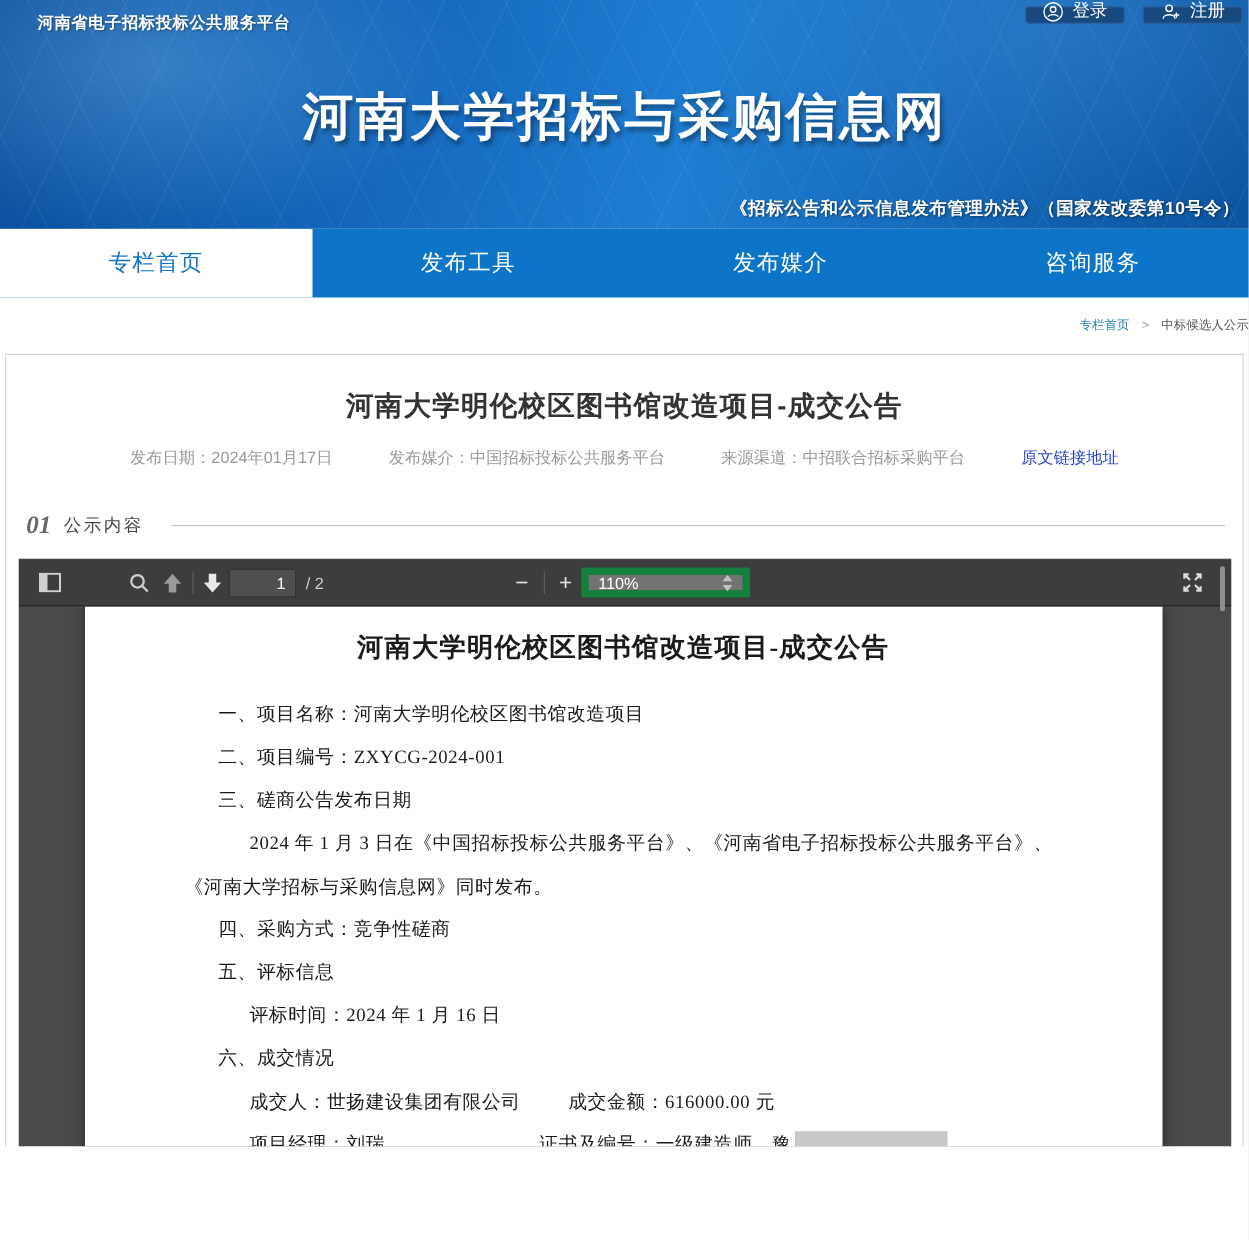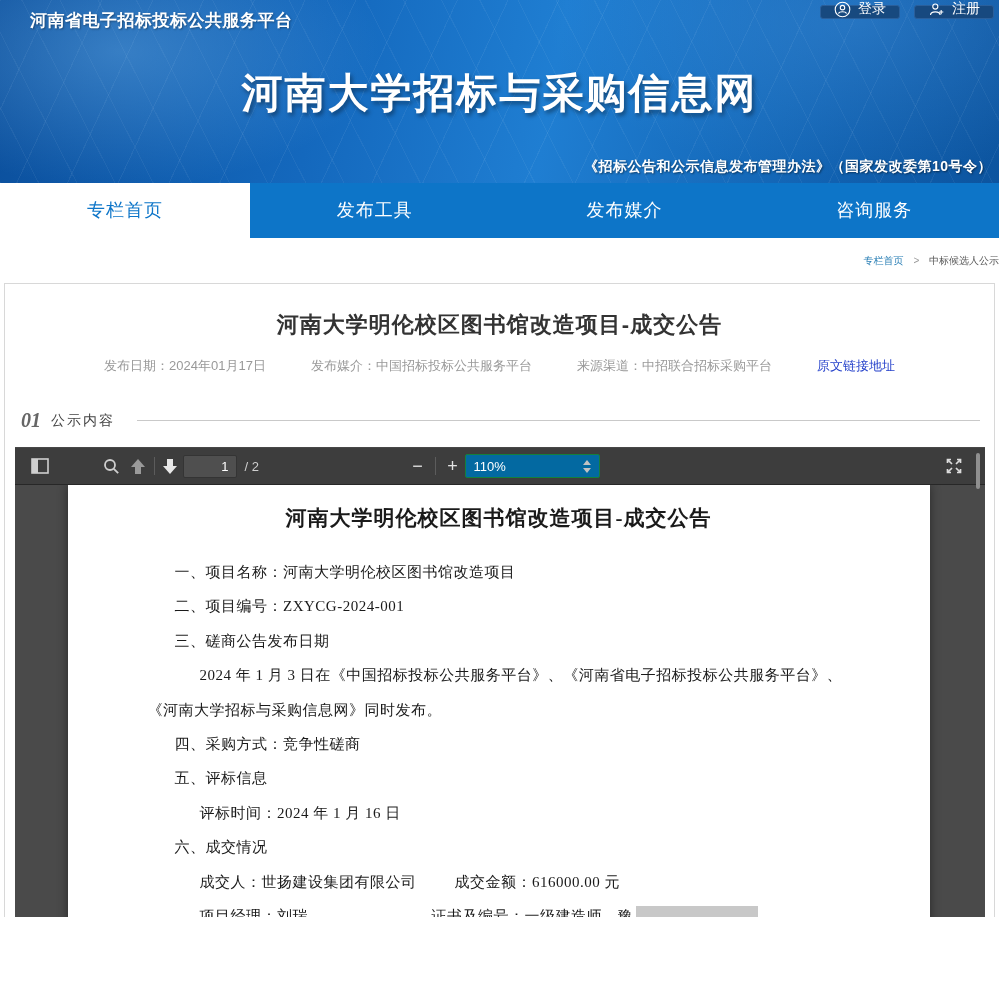--- a/index.html
+++ b/index.html
@@ -9,21 +9,21 @@
   
   .banner { position:relative; width:999px; height:183px; overflow:hidden;
     background:
       radial-gradient(ellipse 420px 220px at 12% 28%, rgba(140,205,255,.32), transparent 62%),
       radial-gradient(ellipse 520px 260px at 86% 12%, rgba(110,185,255,.22), transparent 60%),
       repeating-linear-gradient(115deg, rgba(255,255,255,.06) 0 1px, transparent 1px 46px),
       repeating-linear-gradient(63deg, rgba(255,255,255,.05) 0 1px, transparent 1px 34px),
       linear-gradient(100deg,#0b4f9c 0%,#1468bd 32%,#1f7ed2 55%,#1161b0 84%,#0c549f 100%);
   }
   .topbar { position:absolute; top:0; left:0; right:0; height:36px; }
-  .site-title { position:absolute; left:30px; top:9px; color:#fff; font-size:17px;
+  .site-title { position:absolute; left:30px; top:9px; color:#fff; font-size:13px;
     font-weight:bold; text-shadow:1px 1px 2px rgba(0,0,0,.35); letter-spacing:.5px; }
   .auth { position:absolute; right:5px; top:5px; display:flex; gap:14px; }
   .auth-btn { display:flex; align-items:flex-end; gap:7px; height:14px; padding:0 13px;
     background:#17497f; border:1px solid #2a5f9b; border-radius:3px; color:#fff;
     font-size:14px; cursor:pointer; font-family:inherit; }
   .banner-title { position:absolute; top:66px; left:0; right:0; text-align:center;
     color:#fff; font-size:41px; font-weight:bold; letter-spacing:2px;
     text-shadow:2px 3px 4px rgba(0,0,0,.4); }
   .banner-subtitle { position:absolute; right:7px; bottom:7px; color:#fff; font-size:14px;
     font-weight:bold; text-shadow:1px 1px 2px rgba(0,0,0,.5); letter-spacing:.5px; }
@@ -65,21 +65,21 @@
   .tb { position:absolute; top:0; height:38px; display:flex; align-items:center;
     color:#d5d5d5; background:none; border:none; cursor:pointer; }
   .tb-sep { position:absolute; top:10px; width:1px; height:18px; background:#5c5c5c; }
   .page-input { position:absolute; left:168px; top:8px; width:54px; height:23px;
     background:#4f4f4f; border:1px solid #343434; border-radius:2px; color:#fff;
     font-size:13px; text-align:right; padding-right:7px; font-family:inherit; }
   .page-total { position:absolute; left:230px; top:0; height:38px; display:flex;
     align-items:center; color:#cfcfcf; font-size:13px; }
   .zoom-btn { font-size:18px; color:#e2e2e2; width:24px; justify-content:center; }
   .zoom-select { position:absolute; left:450px; top:7px; width:135px; height:24px;
-    background:#0369a1; border:1px solid #15803d; border-radius:2px; display:flex;
+    background:#737373; border:6px solid #15803d; border-radius:2px; display:flex;
     align-items:center; color:#fff; font-size:13px; padding:0 8px; cursor:pointer; }
   .zoom-select .lvl { flex:1; }
   .spinner { display:flex; flex-direction:column; align-items:center; }
   .spin-up { width:0; height:0; border-left:4px solid transparent;
     border-right:4px solid transparent; border-bottom:5px solid #c2c2c2; }
   .spin-down { width:0; height:0; border-left:4px solid transparent;
     border-right:4px solid transparent; border-top:5px solid #c2c2c2; margin-top:3px; }
   .pdf-scroll-thumb { position:absolute; right:5px; top:6px; width:4px; height:36px;
     background:#8f8f8f; border-radius:2px; }
 

